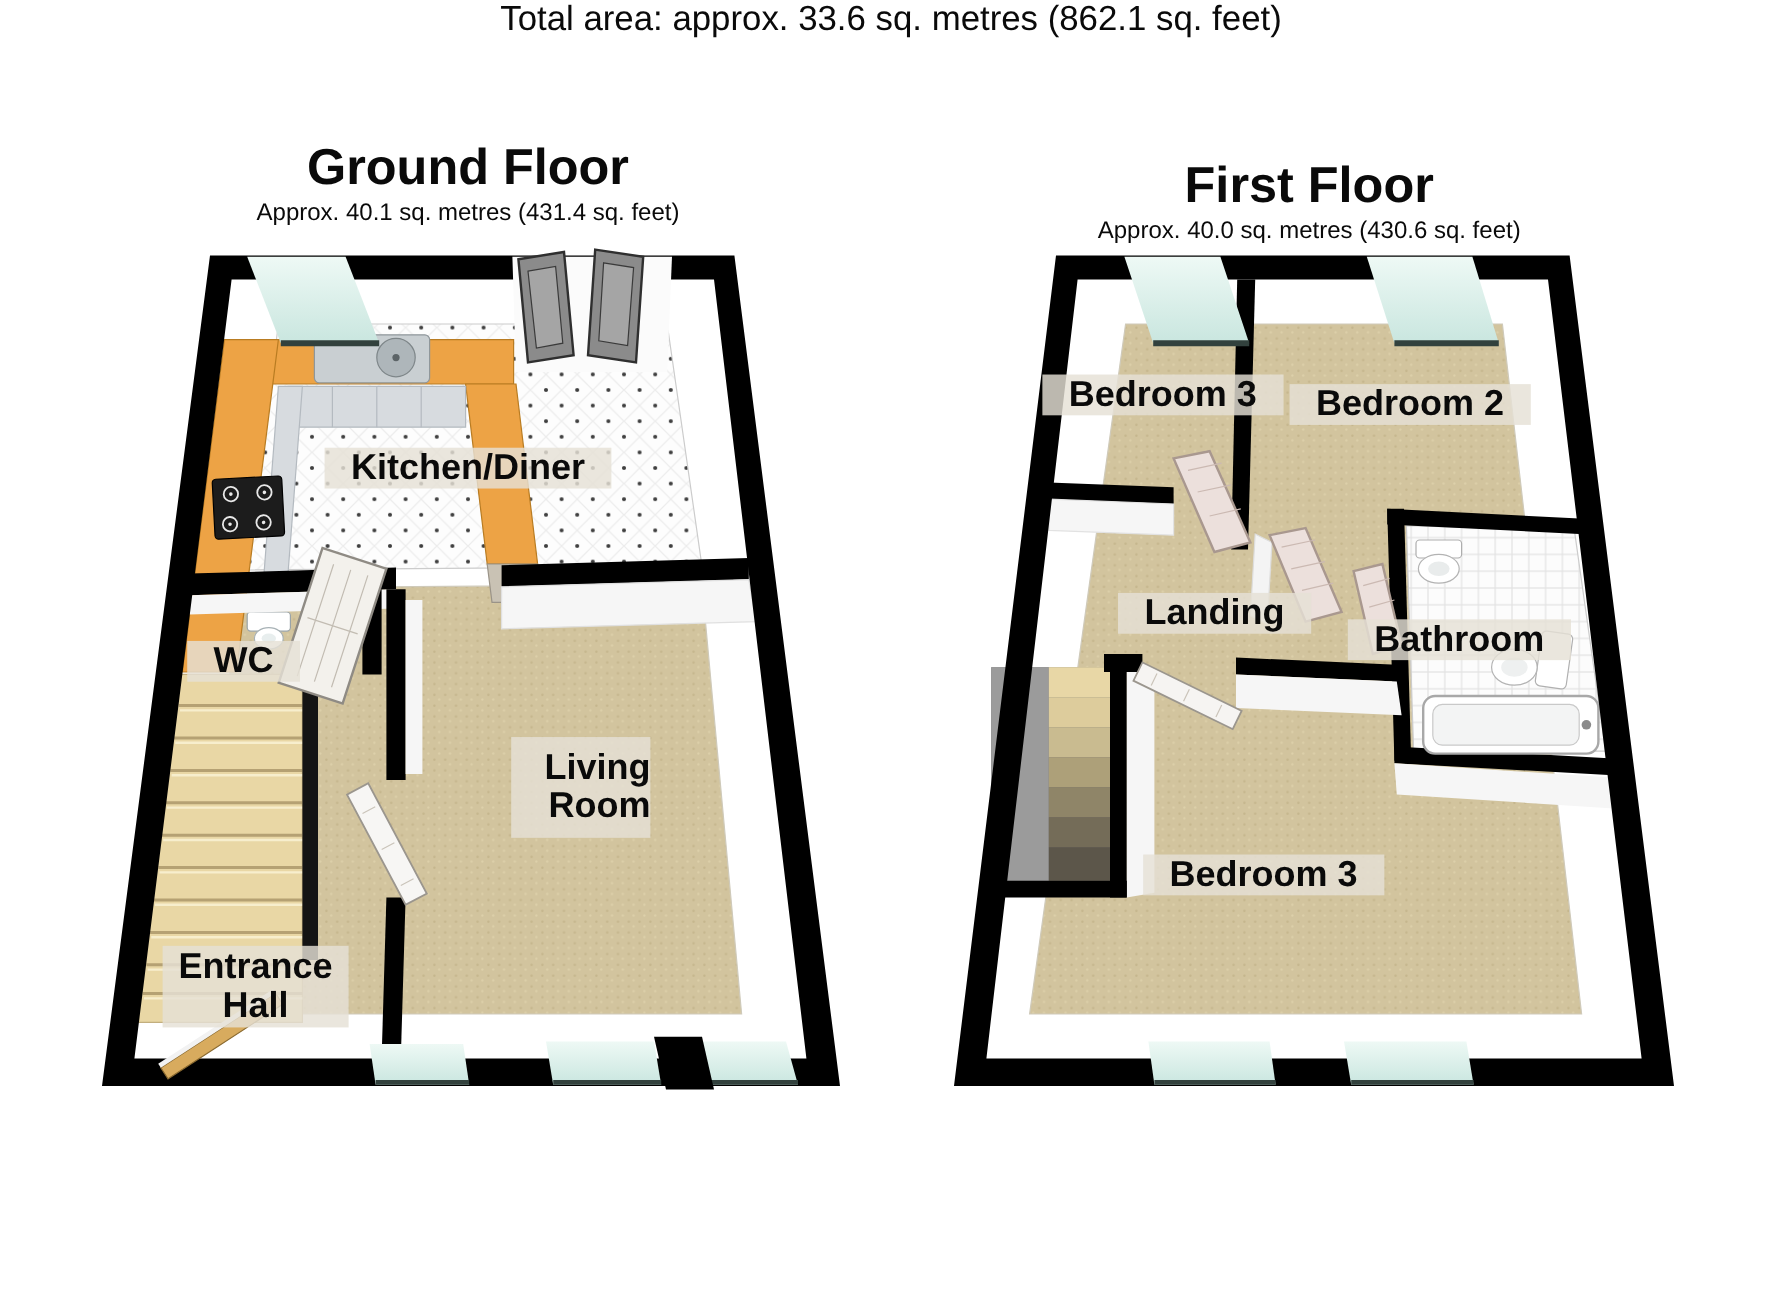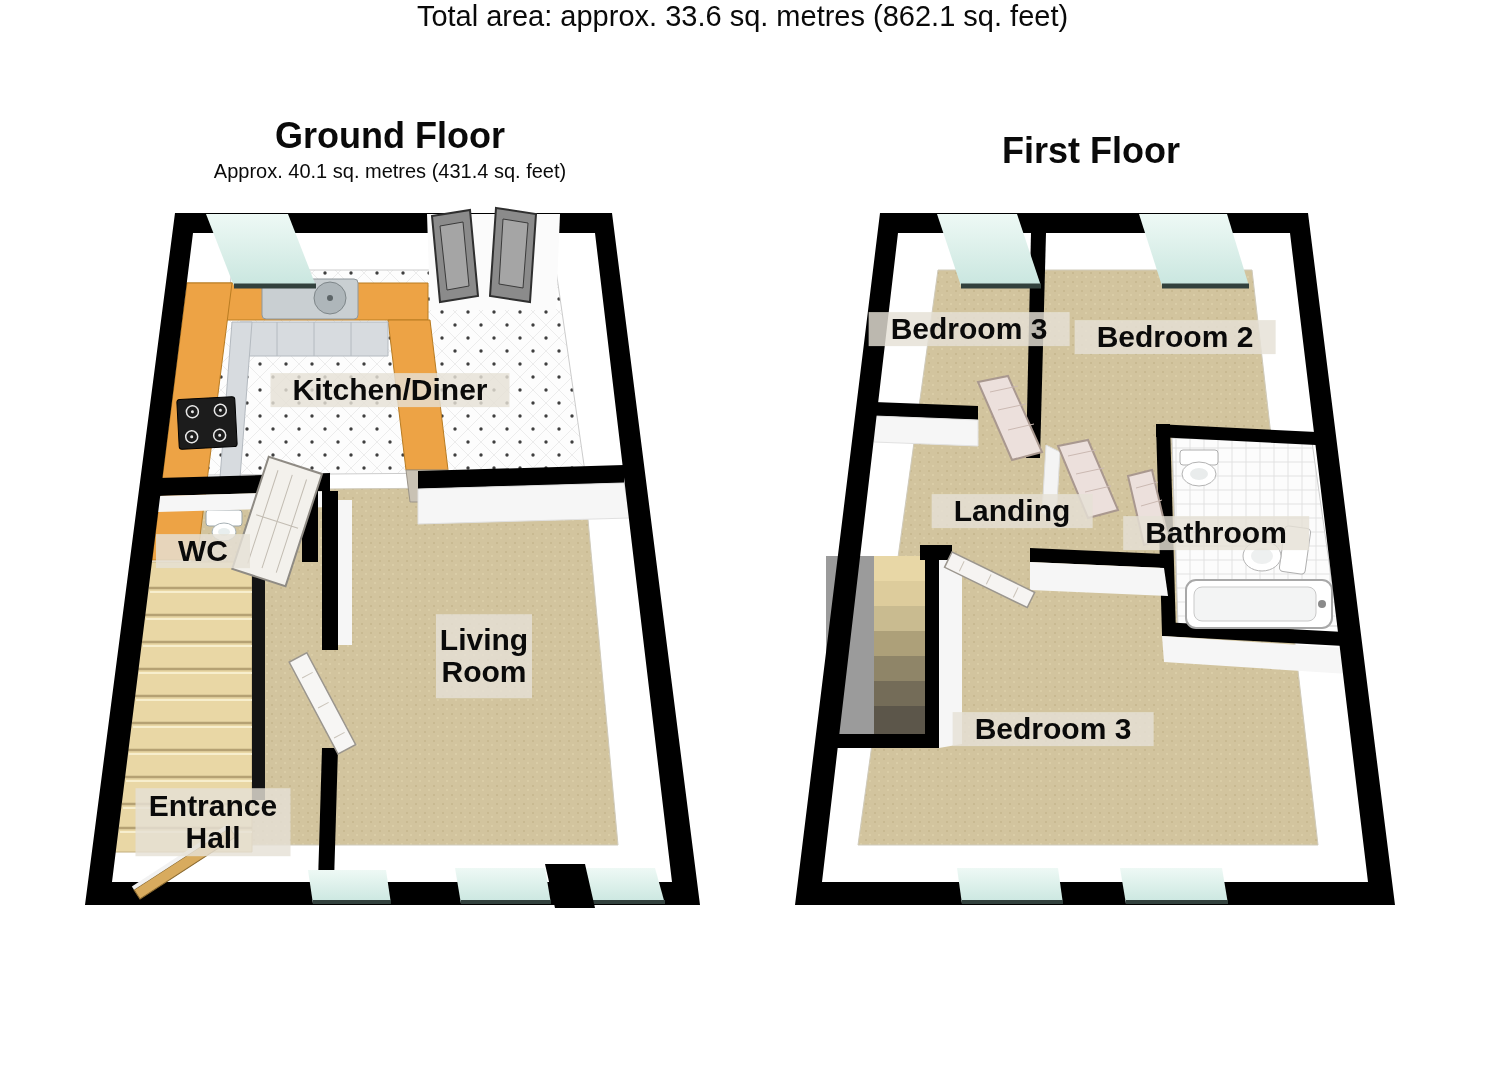--- a/index.html
+++ b/index.html
@@ -1,26 +1,26 @@
 <!DOCTYPE html>
 <html><head>
 <meta charset="utf-8">
 <style>
   html,body{margin:0;padding:0;background:#ffffff;}
   body{width:1485px;height:1080px;position:relative;overflow:hidden;
        font-family:"Liberation Sans",sans-serif;color:#0a0a0a;}
   #plan-svg{position:absolute;left:0;top:0;}
   .floor-header{position:absolute;width:470px;text-align:center;}
-  .floor-header .t{font-weight:bold;font-size:36px;line-height:1.1;}
+  .floor-header .t{font-weight:bold;font-size:42px;line-height:1.1;}
   .floor-header .s{font-size:20px;margin-top:4px;}
   .room-label{position:absolute;transform:translate(-50%,-50%);
       font-weight:bold;font-size:30px;line-height:1.06;
       background:rgba(229,225,214,.82);padding:1px 22px;
       text-align:center;white-space:nowrap;}
-  .room-label.wrap-narrow{white-space:normal;width:96px;padding:10px 0;}
+  .room-label.wrap-narrow{white-space:normal;width:116px;padding:10px 0;text-align:right;}
   .room-label.wrap-mid{white-space:normal;width:155px;padding:2px 0;}
   .total-area{position:absolute;left:0;right:0;top:1036;text-align:center;
       font-size:29px;}
 </style>
 </head>
 <body>
 
 <svg id="plan-svg" width="1485" height="1080" viewBox="0 0 1485 1080">
   <defs>
     <linearGradient id="glass" x1="0" y1="0" x2="0" y2="1">
@@ -233,20 +233,21 @@
     </g>
   </g>
 </svg>
 
 <div class="floor-header" style="left:155px;top:116px;">
   <div class="t">Ground Floor</div>
   <div class="s">Approx. 40.1 sq. metres (431.4 sq. feet)</div>
 </div>
 <div class="floor-header" style="left:856px;top:131px;">
   <div class="t">First Floor</div>
+  <div class="s">Approx. 40.0 sq. metres (430.6 sq. feet)</div>
 </div>
 
 <div class="room-label" style="left:390px;top:390px;">Kitchen/Diner</div>
 <div class="room-label" style="left:203px;top:551px;">WC</div>
 <div class="room-label wrap-narrow" style="left:484px;top:656px;">Living Room</div>
 <div class="room-label wrap-mid" style="left:213px;top:822px;">Entrance Hall</div>
 
 <div class="room-label" style="left:969px;top:329px;">Bedroom 3</div>
 <div class="room-label" style="left:1175px;top:337px;">Bedroom 2</div>
 <div class="room-label" style="left:1012px;top:511px;">Landing</div>

